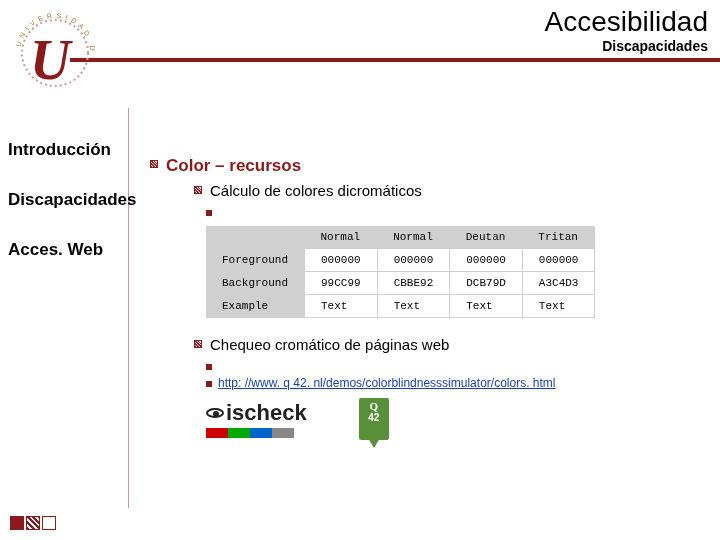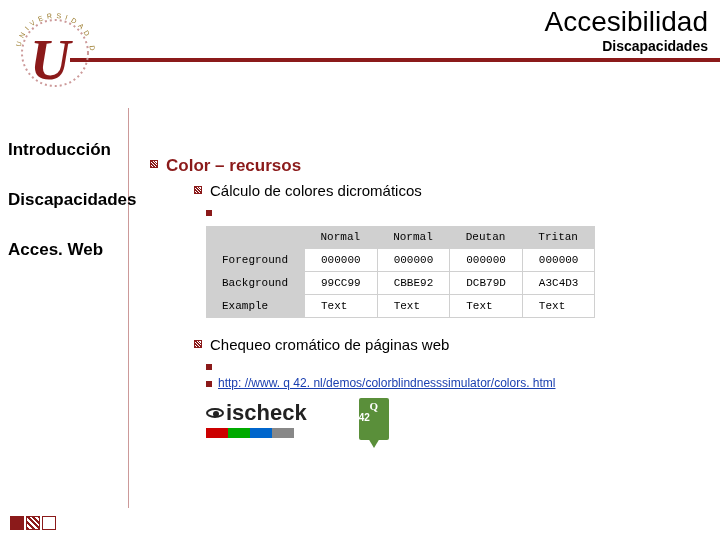--- a/index.html
+++ b/index.html
@@ -30,21 +30,21 @@
   .logos-row { margin: 8px 0 0 56px; display: flex; align-items: center; gap: 52px; }
   .vis-logo { display: flex; flex-direction: column; align-items: flex-start; }
   .vis-text { font-family: Arial; font-size: 22px; font-weight: bold; color: #222; display: flex; align-items: center; }
   .eye { display: inline-block; width: 18px; height: 10px; border: 2px solid #222; border-radius: 50%; margin-right: 2px; position: relative; }
   .eye::after { content: ""; position: absolute; top: 1px; left: 5px; width: 6px; height: 6px; background: #222; border-radius: 50%; }
   .vis-bars { display: flex; margin-top: 2px; }
   .vb { width: 22px; height: 10px; }
   .vb1 { background: #c00; } .vb2 { background: #0a0; } .vb3 { background: #06c; } .vb4 { background: #888; }
   .q42 { width: 30px; height: 42px; background: #5a8f3a; position: relative; border-radius: 2px; }
   .q42-q { position: absolute; top: 2px; left: 0; right: 0; text-align: center; color: #fff; font-size: 11px; font-weight: bold; font-family: Georgia; }
-  .q42-n { position: absolute; top: 14px; left: 0; right: 0; text-align: left; color: #fff; font-size: 10px; font-weight: bold; }
+  .q42-n { position: absolute; top: 14px; left: 0; right: 0; text-align: center; color: #fff; font-size: 10px; font-weight: bold; }
   .q42::after { content: ""; position: absolute; bottom: -8px; left: 9px; width: 0; height: 0; border-left: 6px solid transparent; border-right: 6px solid transparent; border-top: 10px solid #5a8f3a; }
   .footer-sq { position: absolute; bottom: 10px; left: 10px; display: flex; gap: 2px; }
   .fsq { width: 14px; height: 14px; border: 1px solid #8b1a1a; }
   .fsq.f1 { background: #8b1a1a; }
   .fsq.f2 { background: repeating-linear-gradient(45deg, #8b1a1a 0 2px, #fff 2px 4px); }
   .fsq.f3 { background: #fff; }
   .logo-arc { font-size: 7px; fill: #9a7a2a; font-family: Arial; letter-spacing: 1px; }
 </style>
 </head>
 <body>

